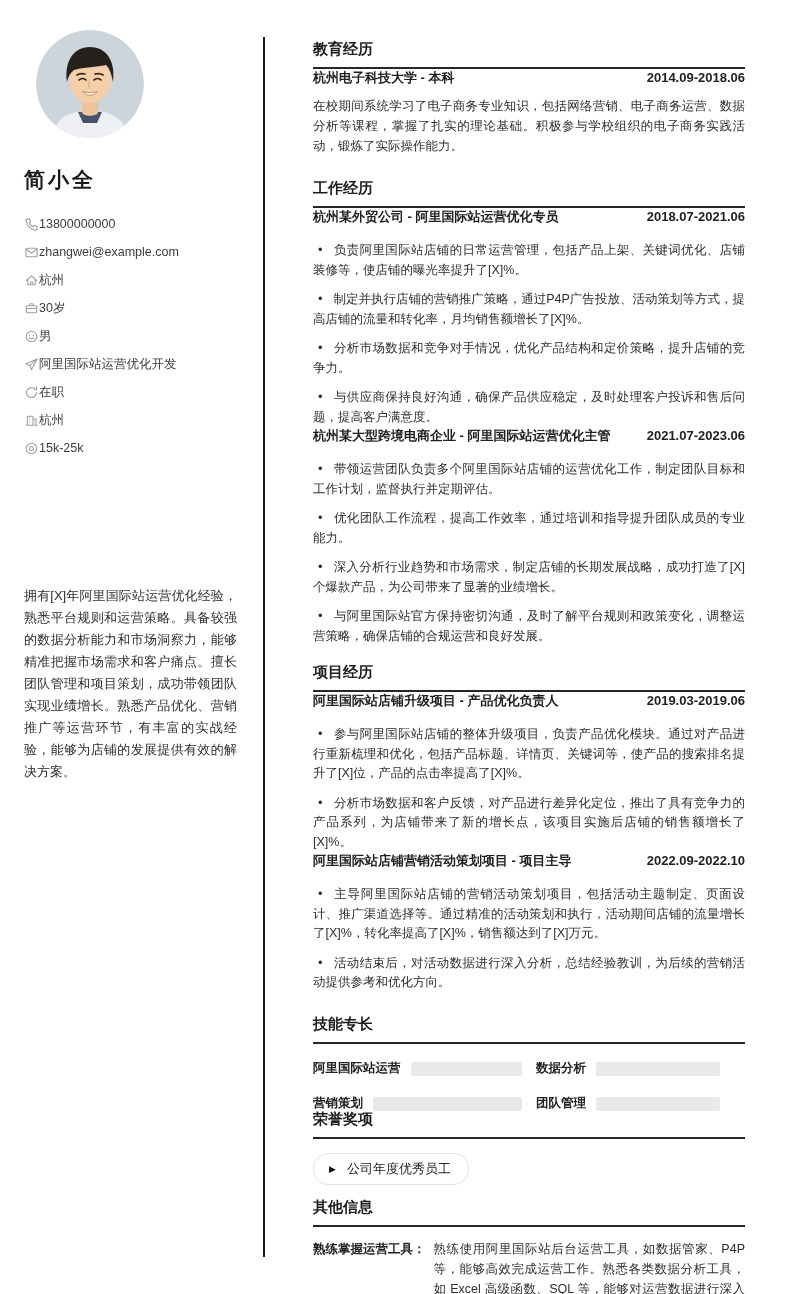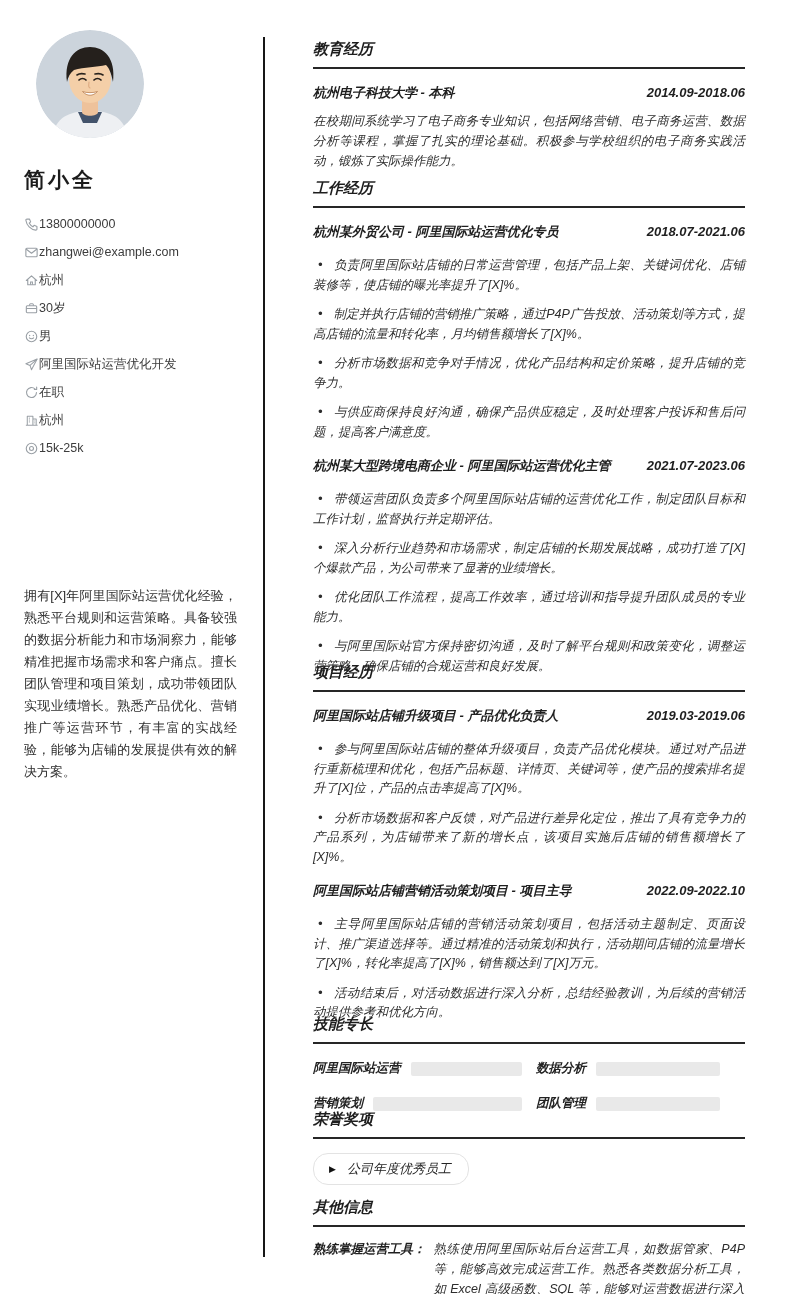--- a/index.html
+++ b/index.html
@@ -17,31 +17,31 @@
 
   .summary-block { position:absolute; left:0; top:538px; width:213px; }
   .side-header { font-size:15px; font-weight:700; color:#1d1d1d; padding-bottom:8px; border-bottom:2px solid #262626; width:176px; }
   .summary-text { margin-top:17px; font-size:13px; line-height:22px; color:#2e2e2e; text-align:justify; }
 
   
   .v-divider { position:absolute; left:263px; top:37px; width:2px; height:1220px; background:#161616; }
 
   
   .main { position:absolute; left:313px; top:40px; width:432px; height:1254px; }
-  .section { position:absolute; left:0; width:432px;font-style:italic; }
+  .section { position:absolute; left:0; width:432px; }
   .sec-edu      { top:0; }
   .sec-work     { top:139px; }
   .sec-projects { top:623px; }
   .sec-skills   { top:975px; }
   .sec-honors   { top:1070px; }
   .sec-other    { top:1158px; }
 
   .main-header { font-size:15px; font-weight:700; color:#1d1d1d; padding-bottom:8px; border-bottom:2px solid #262626; }
 
-  .item-title-row { display:flex; justify-content:space-between; align-items:baseline; margin-top:15px; font-size:13px; font-weight:700; color:#1f1f1f;gap:16px; }
+  .item-title-row { display:flex; justify-content:space-between; align-items:baseline; font-size:13px; font-weight:700; color:#1f1f1f;gap:16px; }
   .item-title { max-width:320px; }
   .item-date { white-space:nowrap; }
   .item-desc { margin-top:9px; font-size:12.5px; line-height:20px; color:#2d2d2d; text-align:justify; }
 
   .bullets p { margin-top:9px; font-size:12.5px; line-height:19.5px; color:#2d2d2d; text-align:justify; }
   .bullets p::before { content:"\2022"; margin-left:5px; margin-right:11px; font-size:13px; }
   .bullets { margin-top:14px; }
 
   
   .skills-grid { margin-top:16px; display:grid; grid-template-columns:209px 184px; column-gap:14px; row-gap:18px; }
@@ -192,22 +192,22 @@
         </div>
       </div>
 
       <div>
         <div class="item-title-row">
           <span class="item-title">杭州某大型跨境电商企业 - 阿里国际站运营优化主管</span>
           <span class="item-date">2021.07-2023.06</span>
         </div>
         <div class="bullets">
           <p>带领运营团队负责多个阿里国际站店铺的运营优化工作，制定团队目标和工作计划，监督执行并定期评估。</p>
+          <p>优化团队工作流程，提高工作效率，通过培训和指导提升团队成员的专业能力。</p>
           <p>深入分析行业趋势和市场需求，制定店铺的长期发展战略，成功打造了[X]个爆款产品，为公司带来了显著的业绩增长。</p>
-          <p>优化团队工作流程，提高工作效率，通过培训和指导提升团队成员的专业能力。</p>
           <p>与阿里国际站官方保持密切沟通，及时了解平台规则和政策变化，调整运营策略，确保店铺的合规运营和良好发展。</p>
         </div>
       </div>
     </div>
 
     <div class="section sec-projects">
       <div class="main-header">项目经历</div>
 
       <div>
         <div class="item-title-row">

